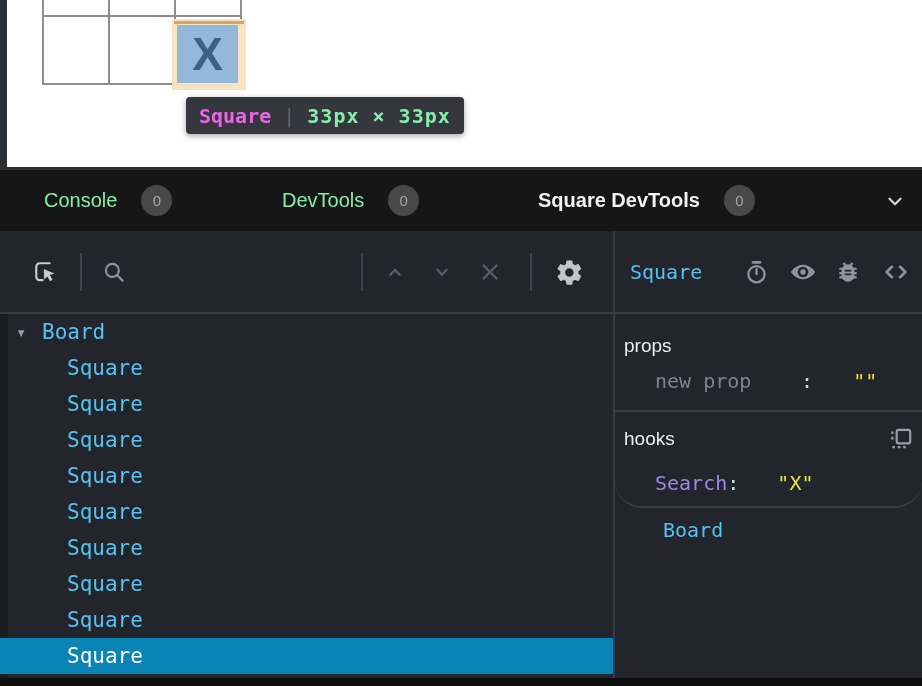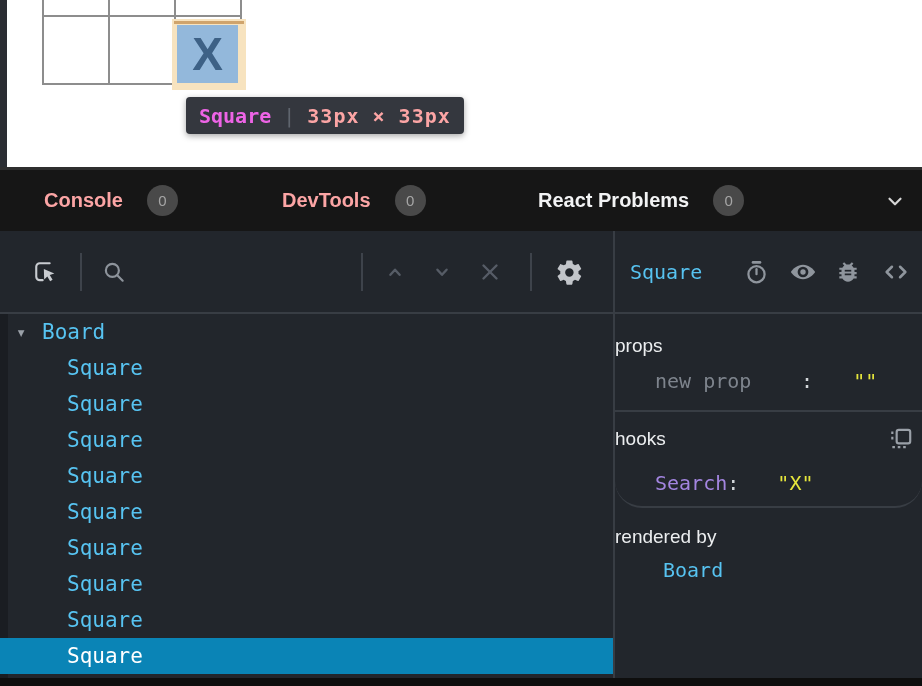--- a/index.html
+++ b/index.html
@@ -17,26 +17,26 @@
   .hl-tan   { position:absolute; left:174px; top:21px; width:70px; height:3px; background:#cfa46d; }
   .hl-blue  { position:absolute; left:177px; top:25px; width:61px; height:58px; background:#93b8db;
               display:flex; align-items:center; justify-content:center;
               font-weight:bold; font-size:46px; color:#3d6186; }
   .tooltip { position:absolute; left:186px; top:97px; height:37px; background:#34373e; border-radius:4px;
              display:flex; align-items:center; padding:0 13px; gap:12px;
              font-family:"DejaVu Sans Mono", monospace; font-size:20px; font-weight:bold;
              box-shadow:0 2px 6px rgba(0,0,0,.35); white-space:nowrap; }
   .tt-tag { color:#ee64e6; }
   .tt-sep { color:#5f656e; font-weight:normal; }
-  .tt-size { color:#fca5a5; letter-spacing:1px; }
+  .tt-size { color:#86efac; letter-spacing:1px; }
 
   
   .tabbar { position:absolute; left:0; top:167px; width:922px; height:64px; background:#161616; border-top:3px solid #2f2f2f; }
   .tab { position:absolute; top:0; height:61px; display:flex; align-items:center; gap:24px; cursor:default; }
-  .tab-label { font-size:20px; font-weight:700; color:#fca5a5; white-space:nowrap; }
+  .tab-label { font-size:20px; font-weight:400; color:#86efac; white-space:nowrap; }
   .tab.active .tab-label { color:#f2f3f4; font-weight:700; }
   .badge { width:31px; height:31px; border-radius:50%; background:#494949; color:#a6a6a6;
            font-size:15px; display:flex; align-items:center; justify-content:center; }
   .tab-console { left:44px; } .tab-problems { left:282px; } .tab-devtools { left:538px; }
   .tab-collapse { position:absolute; left:884px; top:0; height:61px; display:flex; align-items:center; color:#d6d6d6; }
 
   
   .toolbar { position:absolute; left:0; top:231px; width:922px; height:81px; background:#22262c; }
   .tb-item { position:absolute; display:flex; align-items:center; justify-content:center; }
   .tb-div { position:absolute; top:22px; width:2px; height:38px; background:#3e434b; }
@@ -62,21 +62,21 @@
   .tree-label { color:#57c3f1; white-space:nowrap; }
   .tree-label.depth0 { padding-left:42px; display:inline-block; }
   .tree-label.depth1 { padding-left:67px; display:inline-block; }
   .tree-row.selected { background:#0a84b6; }
   .tree-row.selected .tree-label { color:#ffffff; }
 
   
   .details { position:absolute; left:615px; top:314px; width:307px; height:364px; background:#22262c; }
   .section { position:relative; border-bottom:2px solid #383d44; }
   .section.last { border-bottom:none; }
-  .sec-title { font-size:19px; color:#eceef0; }
+  .sec-title { font-size:19px; color:#eceef0; padding-left:9px; }
   .mono-row { font-family:"DejaVu Sans Mono", monospace; font-size:20px; padding-left:40px; white-space:nowrap; }
   .sec-props { height:98px; } .sec-props .sec-title { padding-top:21px; } .sec-props .mono-row { margin-top:12px; }
   .sec-hooks { height:96px;border-radius:27px; } .sec-hooks .sec-title { padding-top:16px; } .sec-hooks .mono-row { margin-top:21px; }
   .sec-rendered { height:168px; } .sec-rendered .sec-title { padding-top:18px; }
   .colon { color:#d3d7db; }
   .val-yellow { color:#e6e63c; }
   .key-purple { color:#a385e0; }
   .owner-link { font-family:"DejaVu Sans Mono", monospace; font-size:20px; color:#57c3f1; padding-left:48px; margin-top:10px; cursor:pointer; }
   .new-prop-input { background:transparent; border:none; outline:none; width:112px;
                     font-family:"DejaVu Sans Mono", monospace; font-size:20px; color:#84cc16; }
@@ -118,21 +118,21 @@
   <div class="tabbar">
     <div class="tab tab-console">
       <span class="tab-label">Console</span>
       <span class="badge">0</span>
     </div>
     <div class="tab tab-problems">
       <span class="tab-label">DevTools</span>
       <span class="badge">0</span>
     </div>
     <div class="tab tab-devtools active">
-      <span class="tab-label">React Problems</span>
+      <span class="tab-label">Square DevTools</span>
       <span class="badge">0</span>
     </div>
     <div class="tab-collapse">
       <svg width="22" height="22" viewBox="0 0 24 24" fill="none" stroke="currentColor" stroke-width="2.4" stroke-linecap="round" stroke-linejoin="round">
         <polyline points="6,9.5 12,15.5 18,9.5"></polyline>
       </svg>
     </div>
   </div>
 
   <div class="toolbar">
@@ -237,19 +237,18 @@
           <line x1="4" y1="5" x2="4" y2="15" stroke-dasharray="2.4 2.6"></line>
           <line x1="4" y1="19.5" x2="17" y2="19.5" stroke-dasharray="2.4 2.6"></line>
         </svg>
       </div>
       <div class="mono-row">
         <span class="key-purple">Search</span><span class="colon">:</span>
         <span class="val-yellow hooks-val">"X"</span>
       </div>
     </div>
     <div class="section sec-rendered last">
-      <div class="sec-title">rendered by</div>
       <div class="owner-link">Board</div>
     </div>
   </div>
 
   <div class="bottom-strip"></div>
 </div>
 
 </body></html>

